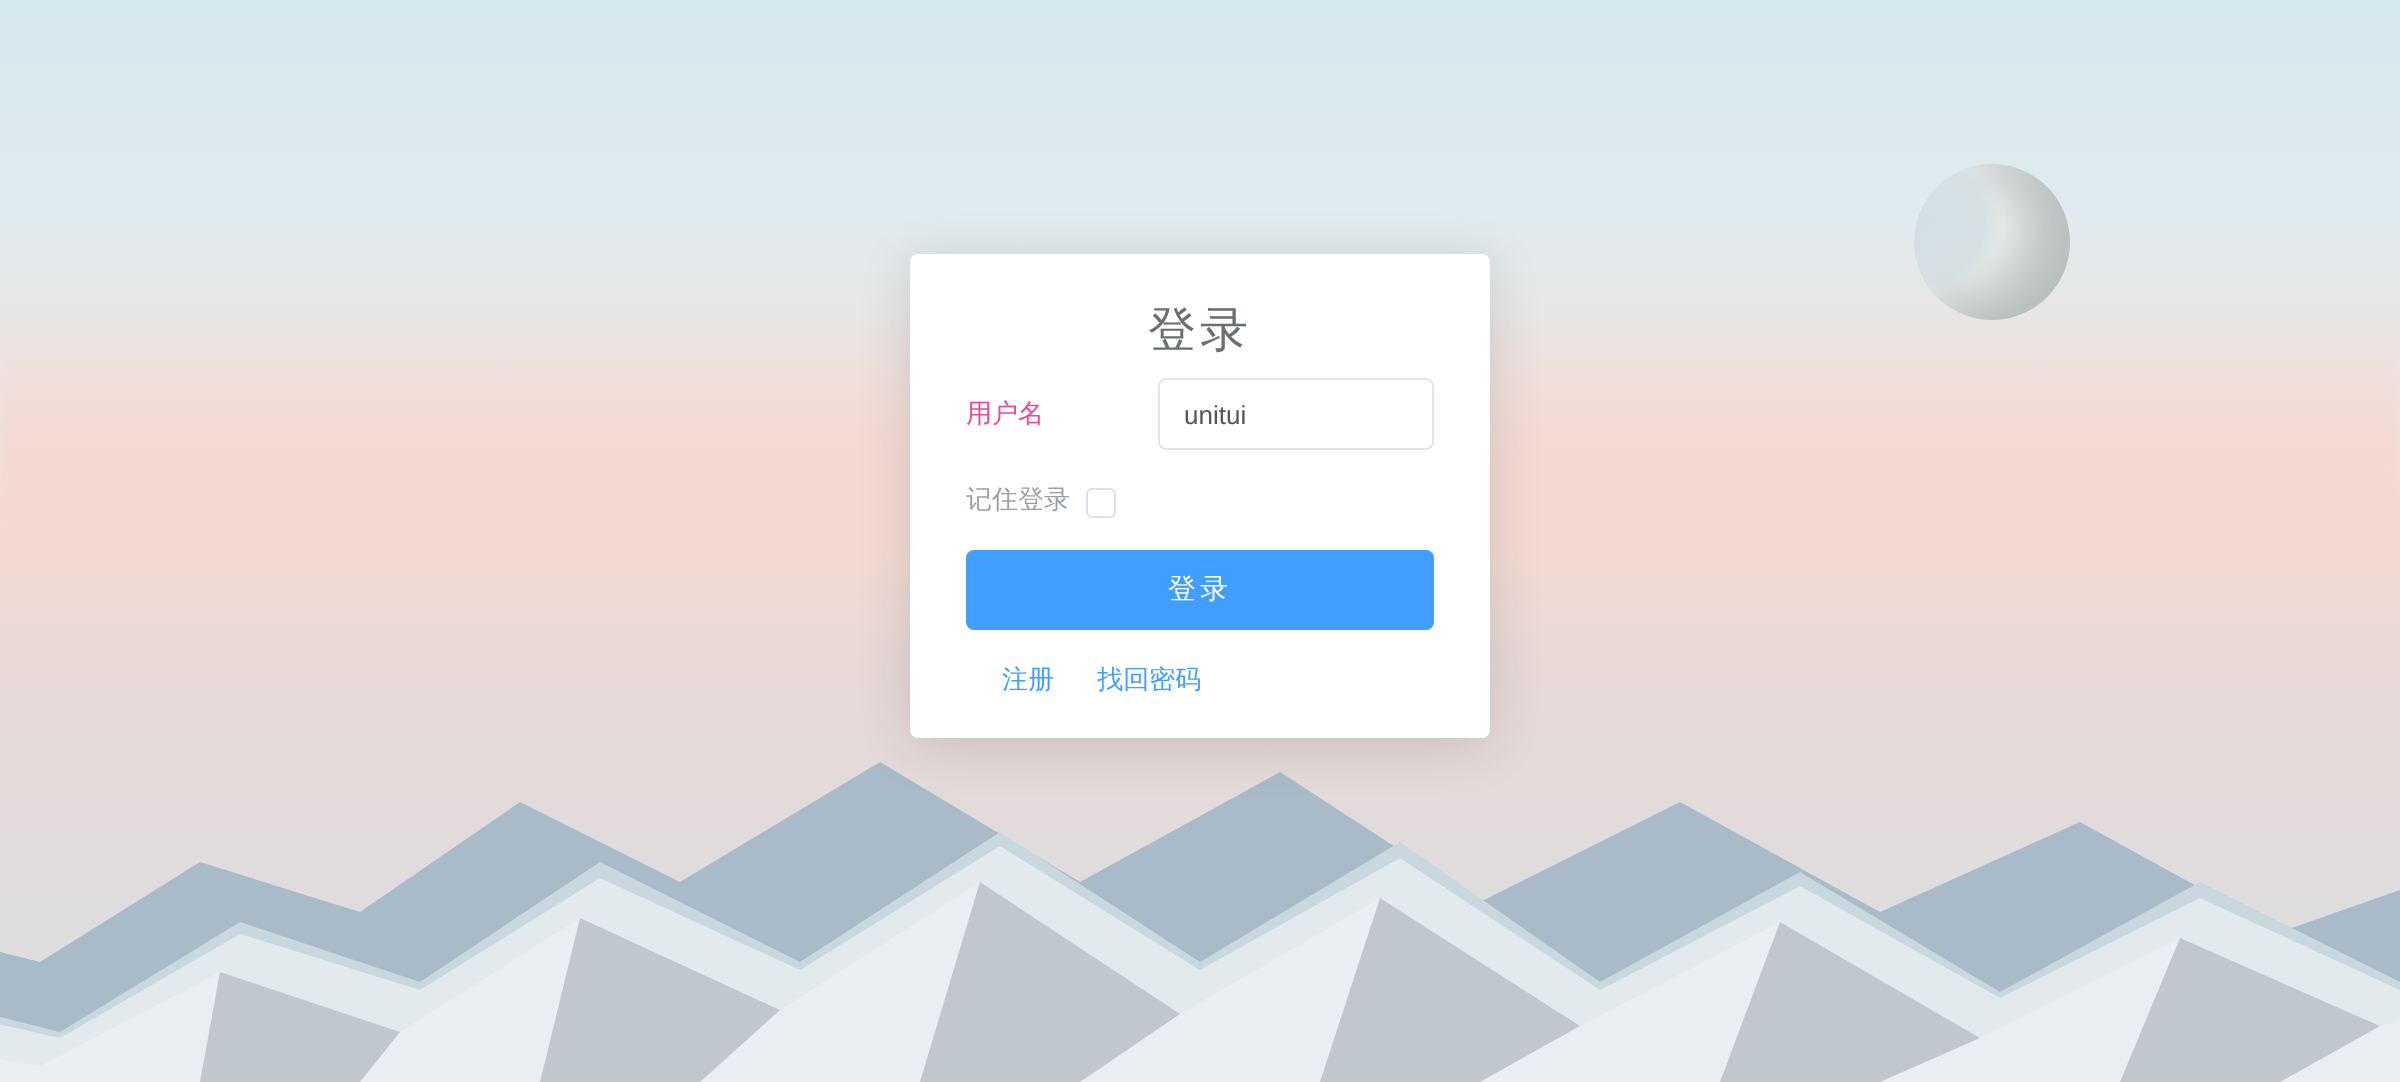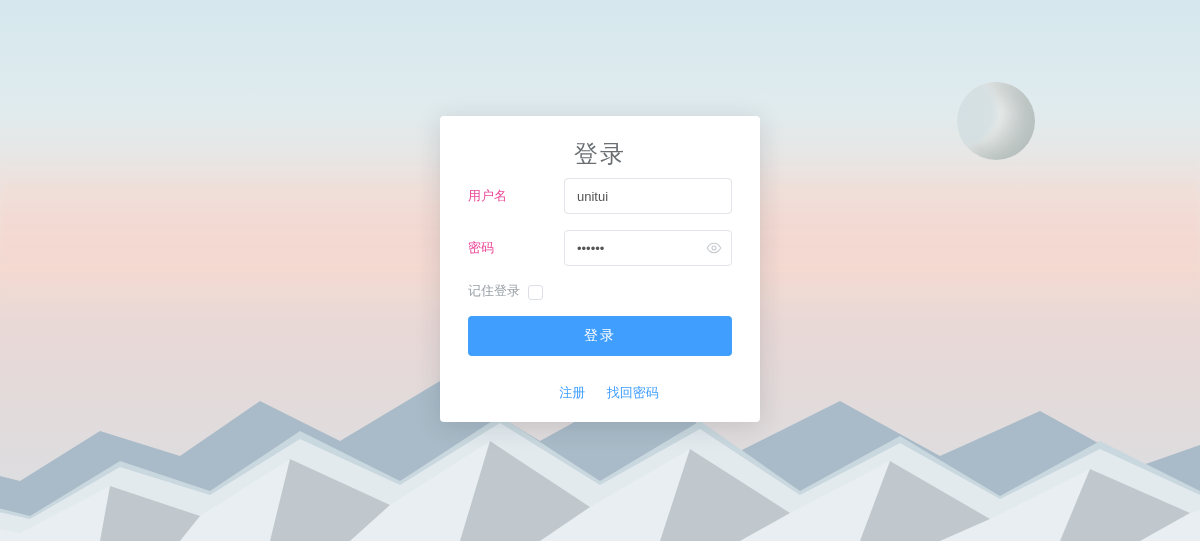--- a/index.html
+++ b/index.html
@@ -44,23 +44,23 @@
   }
   .ridge.r3 path.fill { fill:#a9bbc8; }
   .ridge.r2 path.fill { fill:#c9d7de; }
   .ridge.r1 path.fill { fill:#e8eef1; }
   .ridge path.shadow { fill:#5e686f; opacity:.28; }
   .ridge path.snow { fill:#f6f9fb; }
 
   
   .card {
     position: absolute;
-    left: 50%; top: 116px;
+    left: 50%; top: 127px;
     transform: translateX(-50%);
-    width: 320px;
+    width: 290px;
     background: #fff;
     border-radius: 4px;
     box-shadow: 0 4px 26px rgba(30,43,55,.15);
     padding: 22px 28px 20px 28px;
     z-index: 5;
   }
   .title {
     text-align: center;
     font-size: 24px;
     font-weight: 400;
@@ -138,22 +138,22 @@
     background: #409eff;
     border: none;
     border-radius: 4px;
     color: #fff;
     font-size: 14px;
     letter-spacing: 2px;
     cursor: pointer;
   }
 
   .links {
-    margin-top: 28px;
-    text-align: center;
+    margin-top: 16px;
+    text-align: left;
     font-size: 13px;
   }
   .links a {
     color: #409eff;
     text-decoration: none;
     margin-left: 18px;
     cursor: pointer;
   }
 </style>
 </head>
@@ -183,32 +183,20 @@
 <div class="card">
   <div class="title">登录</div>
 
   <div class="row">
     <div class="label">用户名</div>
     <div class="field">
       <input class="input" type="text" value="unitui" style="">
     </div>
   </div>
 
-  <div class="row">
-    <div class="label">密码</div>
-    <div class="field">
-      <input class="input" type="password" value="••••••" style="">
-      <span class="eye">
-        <svg viewBox="0 0 24 24" fill="none" stroke="currentColor" stroke-width="1.6">
-          <path d="M2 12s3.5-7 10-7 10 7 10 7-3.5 7-10 7S2 12 2 12Z"></path>
-          <circle cx="12" cy="12" r="3"></circle>
-        </svg>
-      </span>
-    </div>
-  </div>
 
   <div class="remember-row">
     <span class="remember-label">记住登录</span>
     <span class="checkbox" role="checkbox" aria-checked="false"></span>
   </div>
 
   <button class="submit">登录</button>
 
   <div class="links">
     <a>注册</a>

